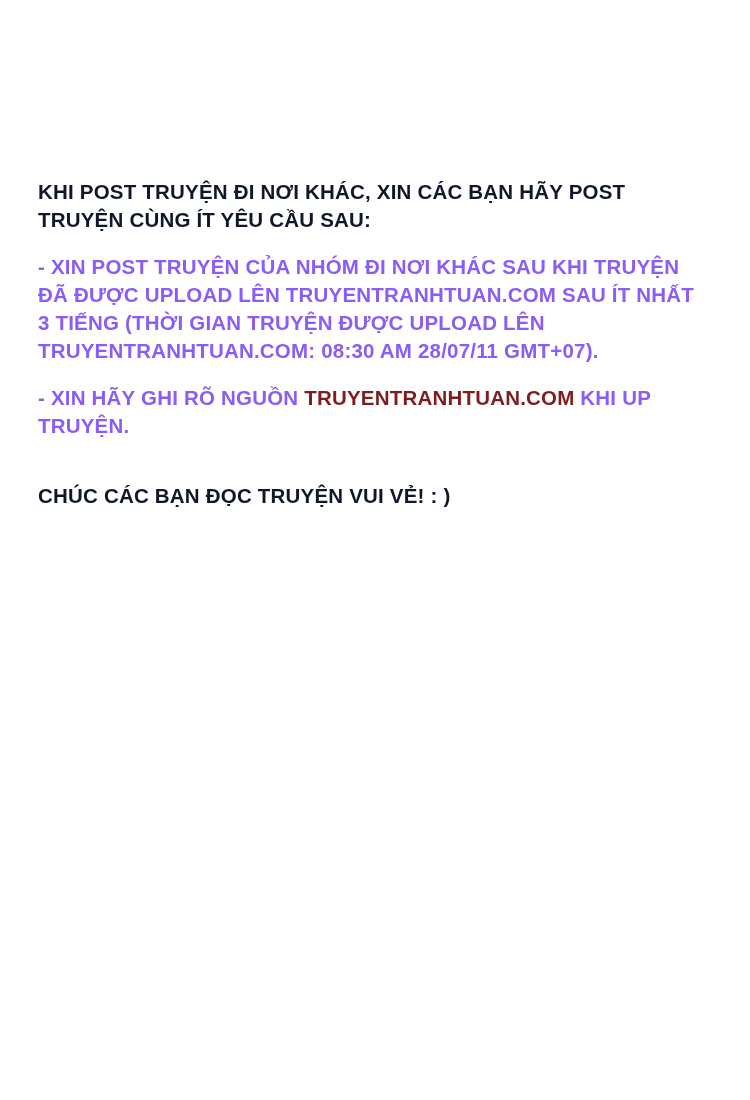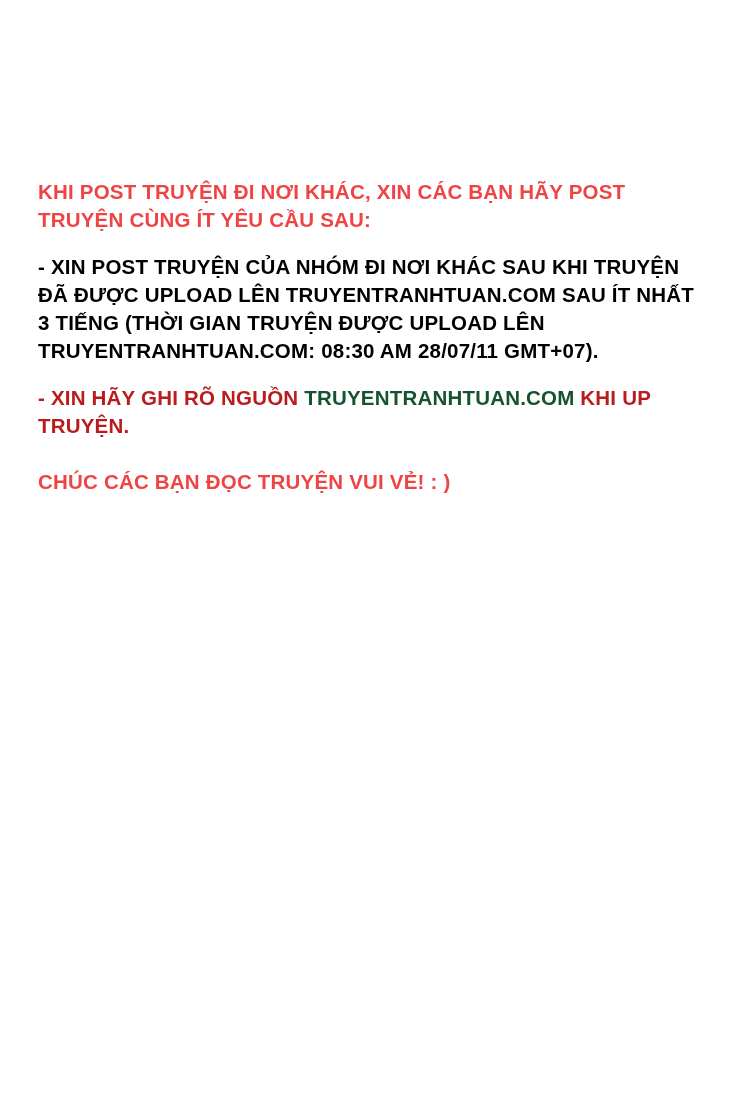--- a/index.html
+++ b/index.html
@@ -28,26 +28,26 @@
   }
   .blk {
     margin: 0 0 18px 0;
     font-size: 20.5px;
     line-height: 1.38;
     letter-spacing: 0.2px;
     font-weight: 600;
     text-transform: uppercase;
   }
   .blk:last-child { margin-bottom: 0; }
-  .black { color: #ef4444; }
-  .red { color: #000000; }
-  .mixed .red { color: #b91c1c; }
-  .mixed .black { color: #14532d; }
+  .black { color: #0f172a; }
+  .red { color: #8b5cf6; }
+  .mixed .red { color: #8b5cf6; }
+  .mixed .black { color: #7f1d1d; }
   .final {
-    margin-top: 28px;
+    margin-top: 42px;
   }
 </style>
 </head>
 <body>
 
 <div class="page">
   <div class="notice">
 
     <p class="blk black">KHI POST TRUYỆN ĐI NƠI KHÁC, XIN CÁC BẠN HÃY POST TRUYỆN CÙNG ÍT YÊU CẦU SAU:</p>
 

